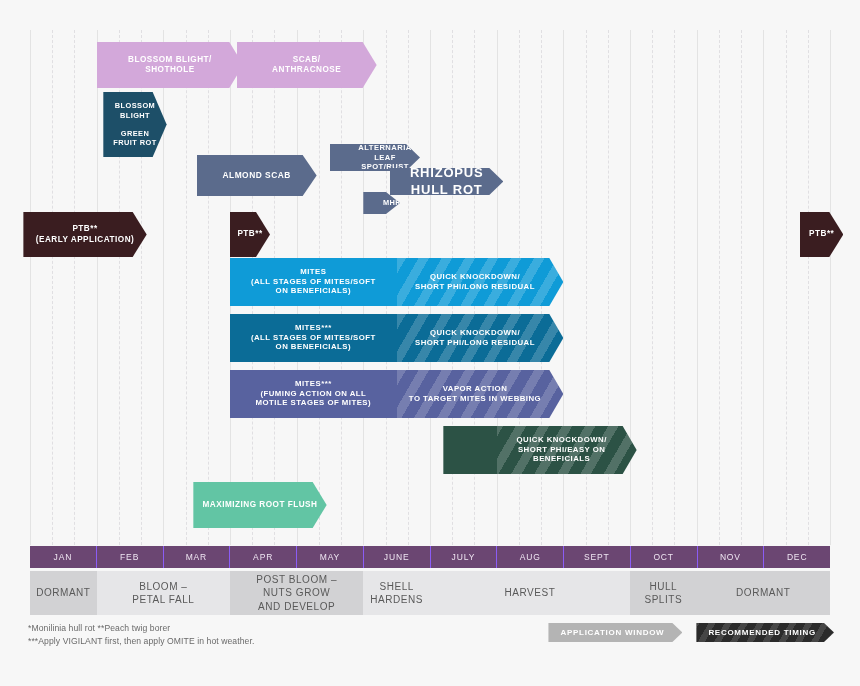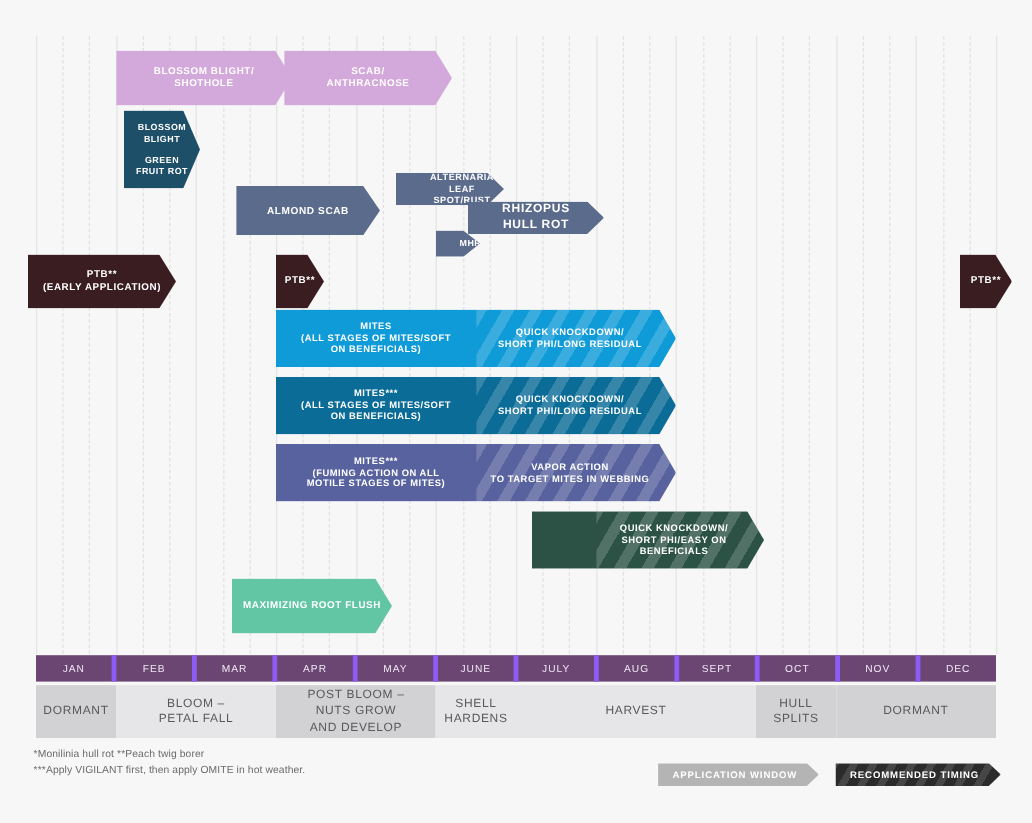--- a/index.html
+++ b/index.html
@@ -55,21 +55,21 @@
     position:absolute; left:30px; top:546px;
     width:800px; height:22px;
     display:flex;
     background:#6b4672;
   }
   #months .m {
     flex:1 1 0;
     color:#efe6f2;
     font-size:8.5px; letter-spacing:.1em;
     display:flex; align-items:center; justify-content:center;
-    border-right:4px solid #8b5cf6;
+    border-right:1px solid #8b5cf6;
   }
   #months .m:last-child { border-right:none; }
 
   
   #stages {
     position:absolute; left:30px; top:571px;
     width:800px; height:44px;
     display:flex;
   }
   #stages .s {
@@ -87,21 +87,20 @@
     font-size:8.6px; color:#6a6a6a; line-height:1.55;
     white-space:pre-line; letter-spacing:.01em;
   }
   #legend { position:absolute; right:26px; top:623px; display:flex; gap:14px; }
   .chip {
     position:relative;
     height:19px; display:flex; align-items:center; justify-content:center;
     color:#fff; font-size:8px; font-weight:bold; letter-spacing:.09em;
     clip-path: polygon(0 0, calc(100% - 10px) 0, 100% 50%, calc(100% - 10px) 100%, 0 100%);
     padding:0 18px 0 12px;
-    margin-top:13px;
   }
   .chip .clabel { position:relative; z-index:3; }
   .chip.app { background:#b4b4b4; }
   .chip.rec { background:#2b2b2b; }
   .chip.rec .chatch {
     position:absolute; inset:0; z-index:1;
     background-image:repeating-linear-gradient(
       -60deg,
       rgba(255,255,255,.13) 0px,
       rgba(255,255,255,.13) 6px,
@@ -158,21 +157,21 @@
       <div class="bar arrowpt" style="left: 206.667px; top: 12px; width: 140px; height: 46px; background: rgb(211, 168, 218); font-size: 8.2px;"><span class="txt">SCAB/
 ANTHRACNOSE</span></div>
       <div class="bar arrowpt" style="left: 73.3333px; top: 62px; width: 63.3333px; height: 65px; background: rgb(29, 79, 104); font-size: 7.4px;"><span class="txt">BLOSSOM
 BLIGHT
 
 GREEN
 FRUIT ROT</span></div>
       <div class="bar arrowpt" style="left: 166.667px; top: 125px; width: 120px; height: 41px; background: rgb(91, 107, 140); font-size: 8.4px;"><span class="txt">ALMOND SCAB</span></div>
       <div class="bar arrowpt" style="left: 300px; top: 114px; width: 90px; height: 27px; background: rgb(91, 107, 140); font-size: 7.6px; padding-left: 20px;"><span class="txt">ALTERNARIA
 LEAF SPOT/RUST</span></div>
-      <div class="bar arrowpt" style="left: 360px; top: 138px; width: 113.333px; height: 27px; background: rgb(91, 107, 140); font-size: 10px;"><span class="txt">RHIZOPUS
+      <div class="bar arrowpt" style="left: 360px; top: 138px; width: 113.333px; height: 27px; background: rgb(91, 107, 140); font-size: 13px;"><span class="txt">RHIZOPUS
 HULL ROT</span></div>
       <div class="bar arrowpt" style="left: 333.333px; top: 162px; width: 36.6667px; height: 22px; background: rgb(91, 107, 140); font-size: 7.4px; padding-left: 24px;"><span class="txt">MHR*</span></div>
       <div class="bar arrowpt" style="left: -6.66667px; top: 182px; width: 123.333px; height: 45px; background: rgb(58, 29, 32); font-size: 8.2px;"><span class="txt">PTB**
 (EARLY APPLICATION)</span></div>
       <div class="bar arrowpt" style="left: 200px; top: 182px; width: 40px; height: 45px; background: rgb(58, 29, 32); font-size: 8.2px;"><span class="txt">PTB**</span></div>
       <div class="bar arrowpt" style="left: 770px; top: 182px; width: 43.3333px; height: 45px; background: rgb(58, 29, 32); font-size: 8.2px;"><span class="txt">PTB**</span></div>
       <div class="bar arrowpt" style="left: 200px; top: 228px; width: 333.333px; height: 48px; background: rgb(15, 155, 215); font-size: 7.8px;"><div class="hatch" style="left: 166.667px; width: 166.667px;"></div><span class="txt" style="position: absolute; left: 0px; width: 166.667px; top: 50%; transform: translateY(-50%);">MITES
 (ALL STAGES OF MITES/SOFT
 ON BENEFICIALS)</span><span class="txt" style="position: absolute; left: 166.667px; width: 156.667px; top: 50%; transform: translateY(-50%);">QUICK KNOCKDOWN/
 SHORT PHI/LONG RESIDUAL</span></div>

